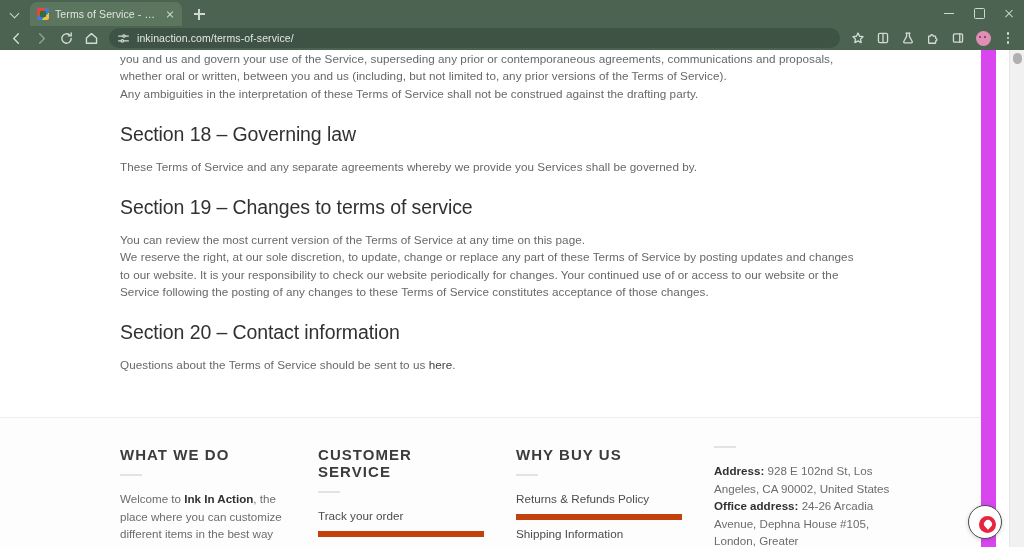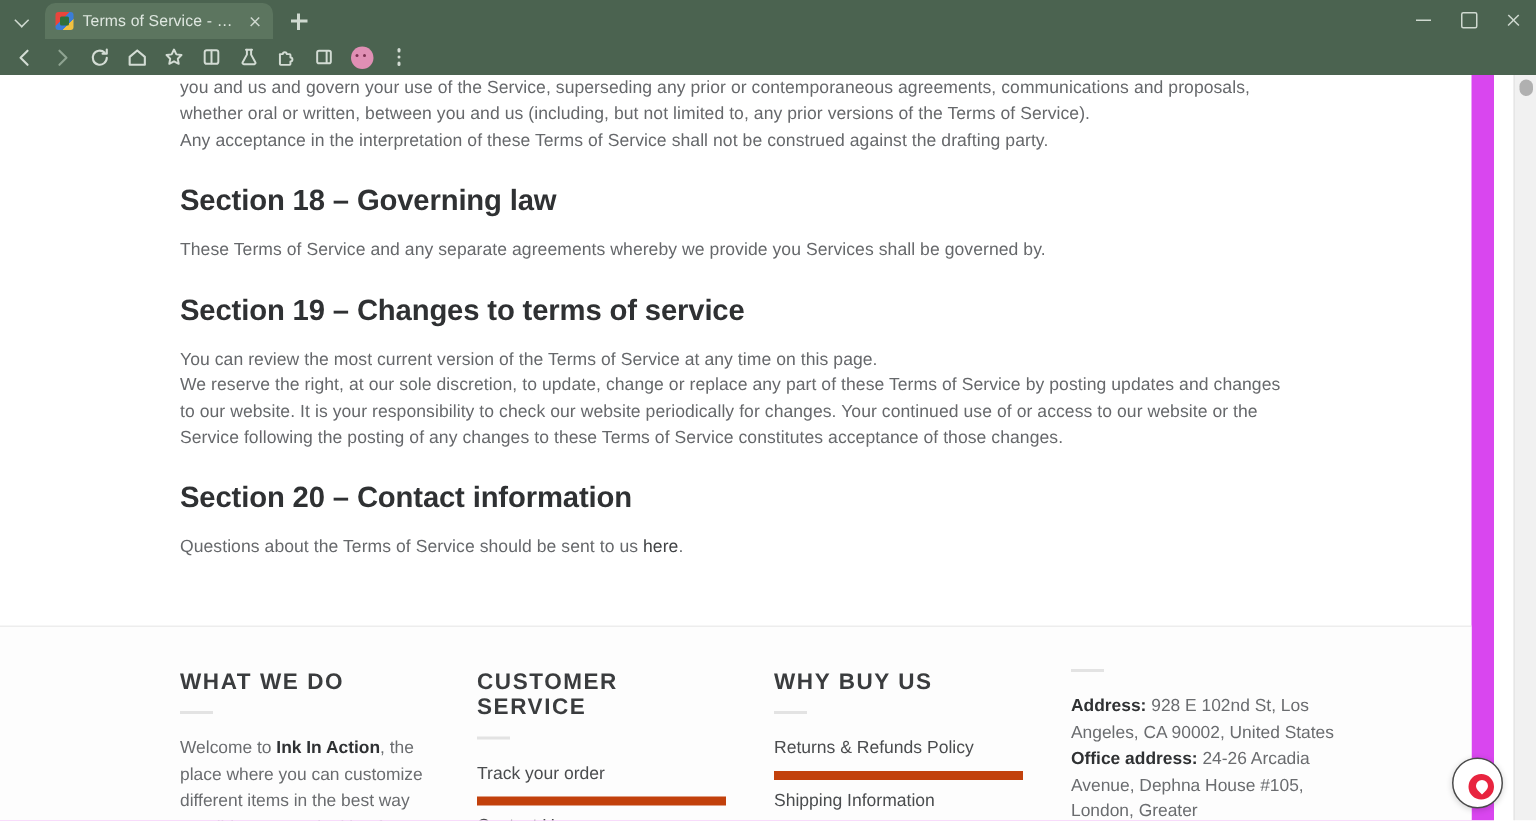--- a/index.html
+++ b/index.html
@@ -140,21 +140,21 @@
   .article { padding: 0 0 0 0; }
   .article p, .article h2 { margin-left: 120px; max-width: 745px; }
 
   .article p {
     font-size: 11.7px; line-height: 17.3px; color: #66686b;
     margin-top: 0; margin-bottom: 0;
     letter-spacing: .05px;
   }
   .p-block { margin-bottom: 14px; }
   .article h2 {
-    font-size: 19.5px; line-height: 24px; font-weight: bold;
+    font-size: 19.5px; line-height: 24px; font-weight: normal;
     color: #2f3133; letter-spacing: -.1px;
     margin-top: 20px; margin-bottom: 12px;
   }
   .inline-link { color: #3f4143; text-decoration: none; border-bottom: 0; }
 
   
   .footer-sep {
     position: absolute; left: 0; right: 0; top: 367px;
     height: 1px; background: #ededed;
   }
@@ -259,20 +259,28 @@
           <path class="ic" d="M13 8a5 5 0 1 1-1.6-3.7"></path>
           <path class="ic" d="M13 2.2 V5.2 H10"></path>
         </svg>
       </div>
       <div class="tb-btn">
         <svg width="15" height="15" viewBox="0 0 16 16">
           <path class="ic" d="M2.6 7.4 L8 2.8 L13.4 7.4 V13 H2.6 Z"></path>
         </svg>
       </div>
 
+      <div class="omnibox">
+        <svg width="13" height="13" viewBox="0 0 16 16">
+          <path class="ic" d="M2 5h5M10 5h4M2 11h3M8 11h6"></path>
+          <circle class="ic" cx="8.6" cy="5" r="1.5"></circle>
+          <circle class="ic" cx="6.6" cy="11" r="1.5"></circle>
+        </svg>
+        <span class="url" title="inkinaction.com/terms-of-service/">inkinaction.com/terms-of-service/</span>
+      </div>
 
       <div class="tb-right">
         <div class="tb-btn">
           <svg width="14" height="14" viewBox="0 0 16 16">
             <path class="ic" d="M8 2.3 L9.8 6 L13.7 6.5 L10.9 9.3 L11.6 13.2 L8 11.3 L4.4 13.2 L5.1 9.3 L2.3 6.5 L6.2 6 Z"></path>
           </svg>
         </div>
         <div class="tb-btn">
           <svg width="14" height="14" viewBox="0 0 16 16">
             <rect class="ic" x="2.8" y="2.8" width="10.4" height="10.4" rx="1.6"></rect>
@@ -310,21 +318,21 @@
     </div>
   </div>
 
   <div class="viewport">
     <div class="content">
 
       <div class="article">
 
         <p class="p-block" style="margin-top:0;">you and us and govern your use of the Service, superseding any prior or contemporaneous agreements, communications and proposals, whether oral or written, between you and us (including, but not limited to, any prior versions of the Terms of Service).</p>
 
-        <p class="p-block">Any acceptance in the interpretation of these Terms of Service shall not be construed against the drafting party.</p>
+        <p class="p-block">Any ambiguities in the interpretation of these Terms of Service shall not be construed against the drafting party.</p>
 
         <h2>Section 18 – Governing law</h2>
         <p class="p-block">These Terms of Service and any separate agreements whereby we provide you Services shall be governed by.</p>
 
         <h2>Section 19 – Changes to terms of service</h2>
         <p class="p-block">You can review the most current version of the Terms of Service at any time on this page.</p>
         <p class="p-block">We reserve the right, at our sole discretion, to update, change or replace any part of these Terms of Service by posting updates and changes to our website. It is your responsibility to check our website periodically for changes. Your continued use of or access to our website or the Service following the posting of any changes to these Terms of Service constitutes acceptance of those changes.</p>
 
         <h2>Section 20 – Contact information</h2>
         <p class="p-block"><span>Questions about the Terms of Service should be sent to us </span><a class="inline-link" href="#">here</a><span>.</span></p>

